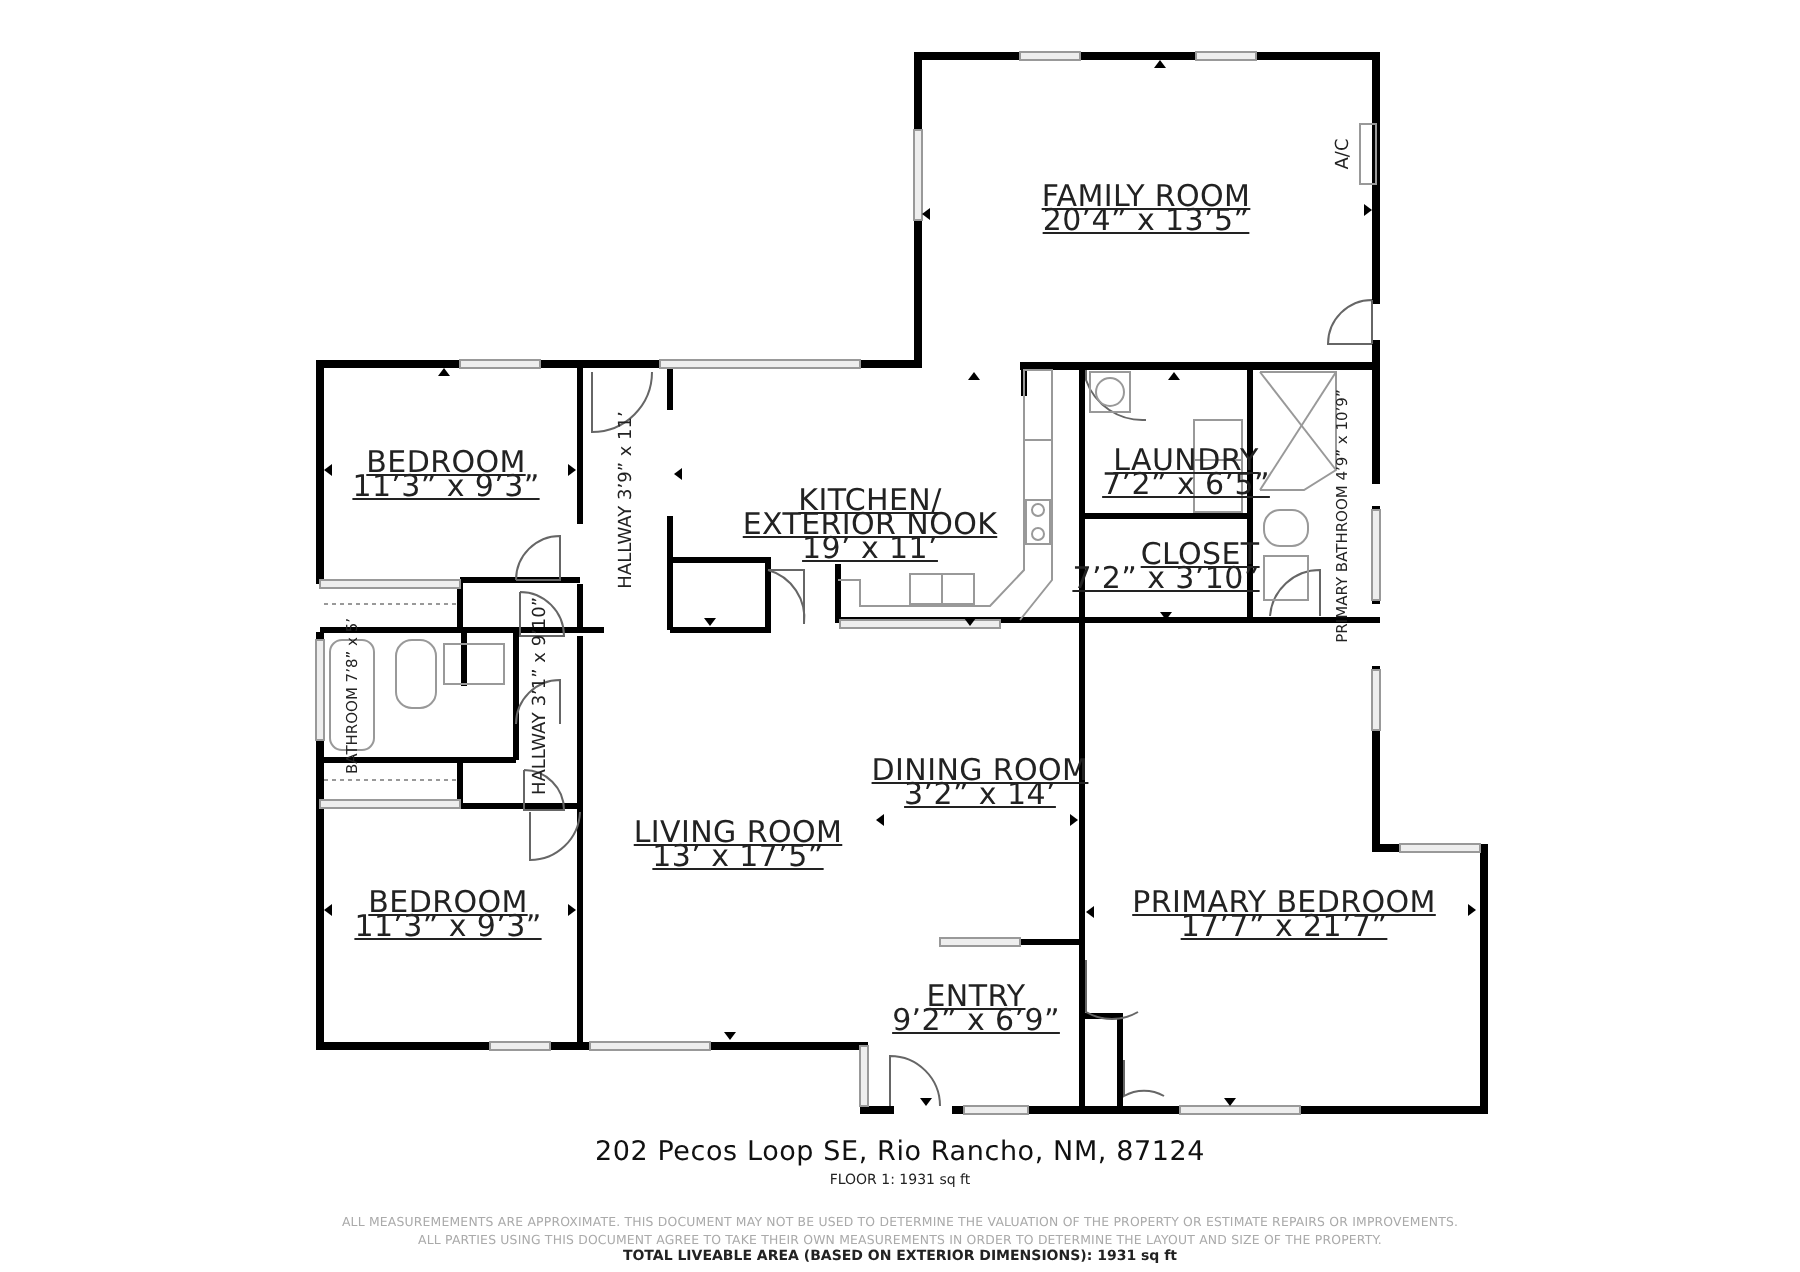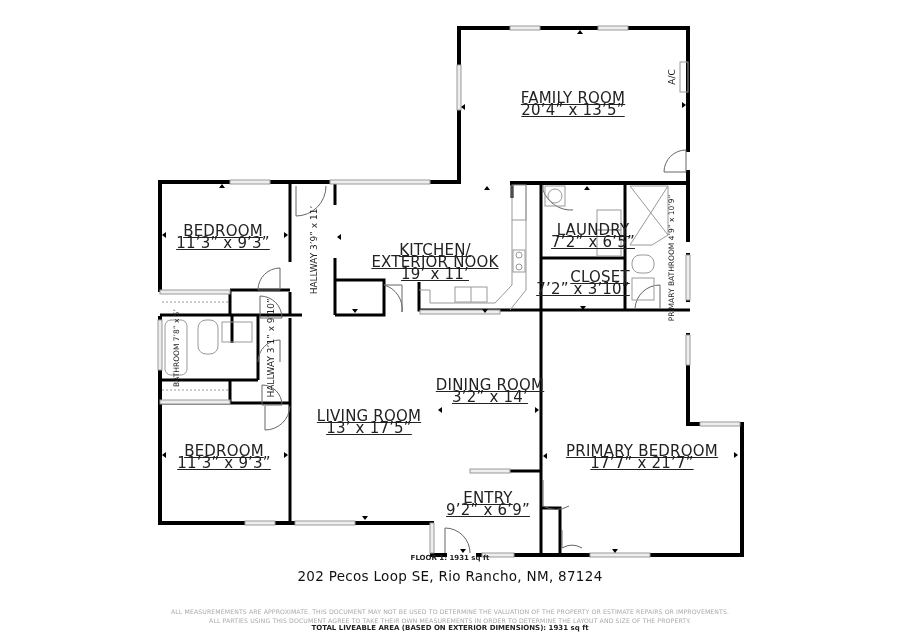--- a/index.html
+++ b/index.html
@@ -5,21 +5,21 @@
     html, body { margin: 0; padding: 0; background: #ffffff; }
     body { width: 900px; height: 636px; position: relative; overflow: hidden; font-family: "DejaVu Sans", sans-serif; }
     #plan { position: absolute; left: 0; top: 0; }
     .room-label { position: absolute; text-align: center; color: #222; font-size: 15px; line-height: 12px; letter-spacing: 0.2px; white-space: nowrap; transform: translate(-50%, -50%); text-decoration: underline; }
     .room-label .dim { display: block; }
     .vlabel { position: absolute; text-align: center; color: #222; font-size: 9px; line-height: 11px; white-space: nowrap; transform: translate(-50%, -50%) rotate(-90deg); }
     .vlabel.small { font-size: 7.5px; line-height: 9px; }
     .ac-label { position: absolute; font-size: 9px; color: #222; transform: translate(-50%, -50%) rotate(-90deg); }
     .footer { position: absolute; left: 0; width: 900px; text-align: center; }
     .address { top: 568px; font-size: 13.5px; color: #111; letter-spacing: 0.3px; }
-    .floor-area { top: 554px; font-size: 7px; font-weight: bold; color: #222; }
+    .floor-area { top: 586px; font-size: 7px; font-weight: normal; color: #222; }
     .total-area { top: 624px; font-size: 7px; font-weight: bold; color: #222; }
     .disclaimer { font-size: 6.2px; color: #aaa; letter-spacing: 0.1px; }
     .disc1 { top: 608px; }
     .disc2 { top: 617px; }
   </style>
 </head>
 <body>
 
 <svg id="plan" width="900" height="636" viewBox="0 0 900 636" xmlns="http://www.w3.org/2000/svg">
   <g stroke="#000" stroke-width="4" fill="none" stroke-linecap="square">

